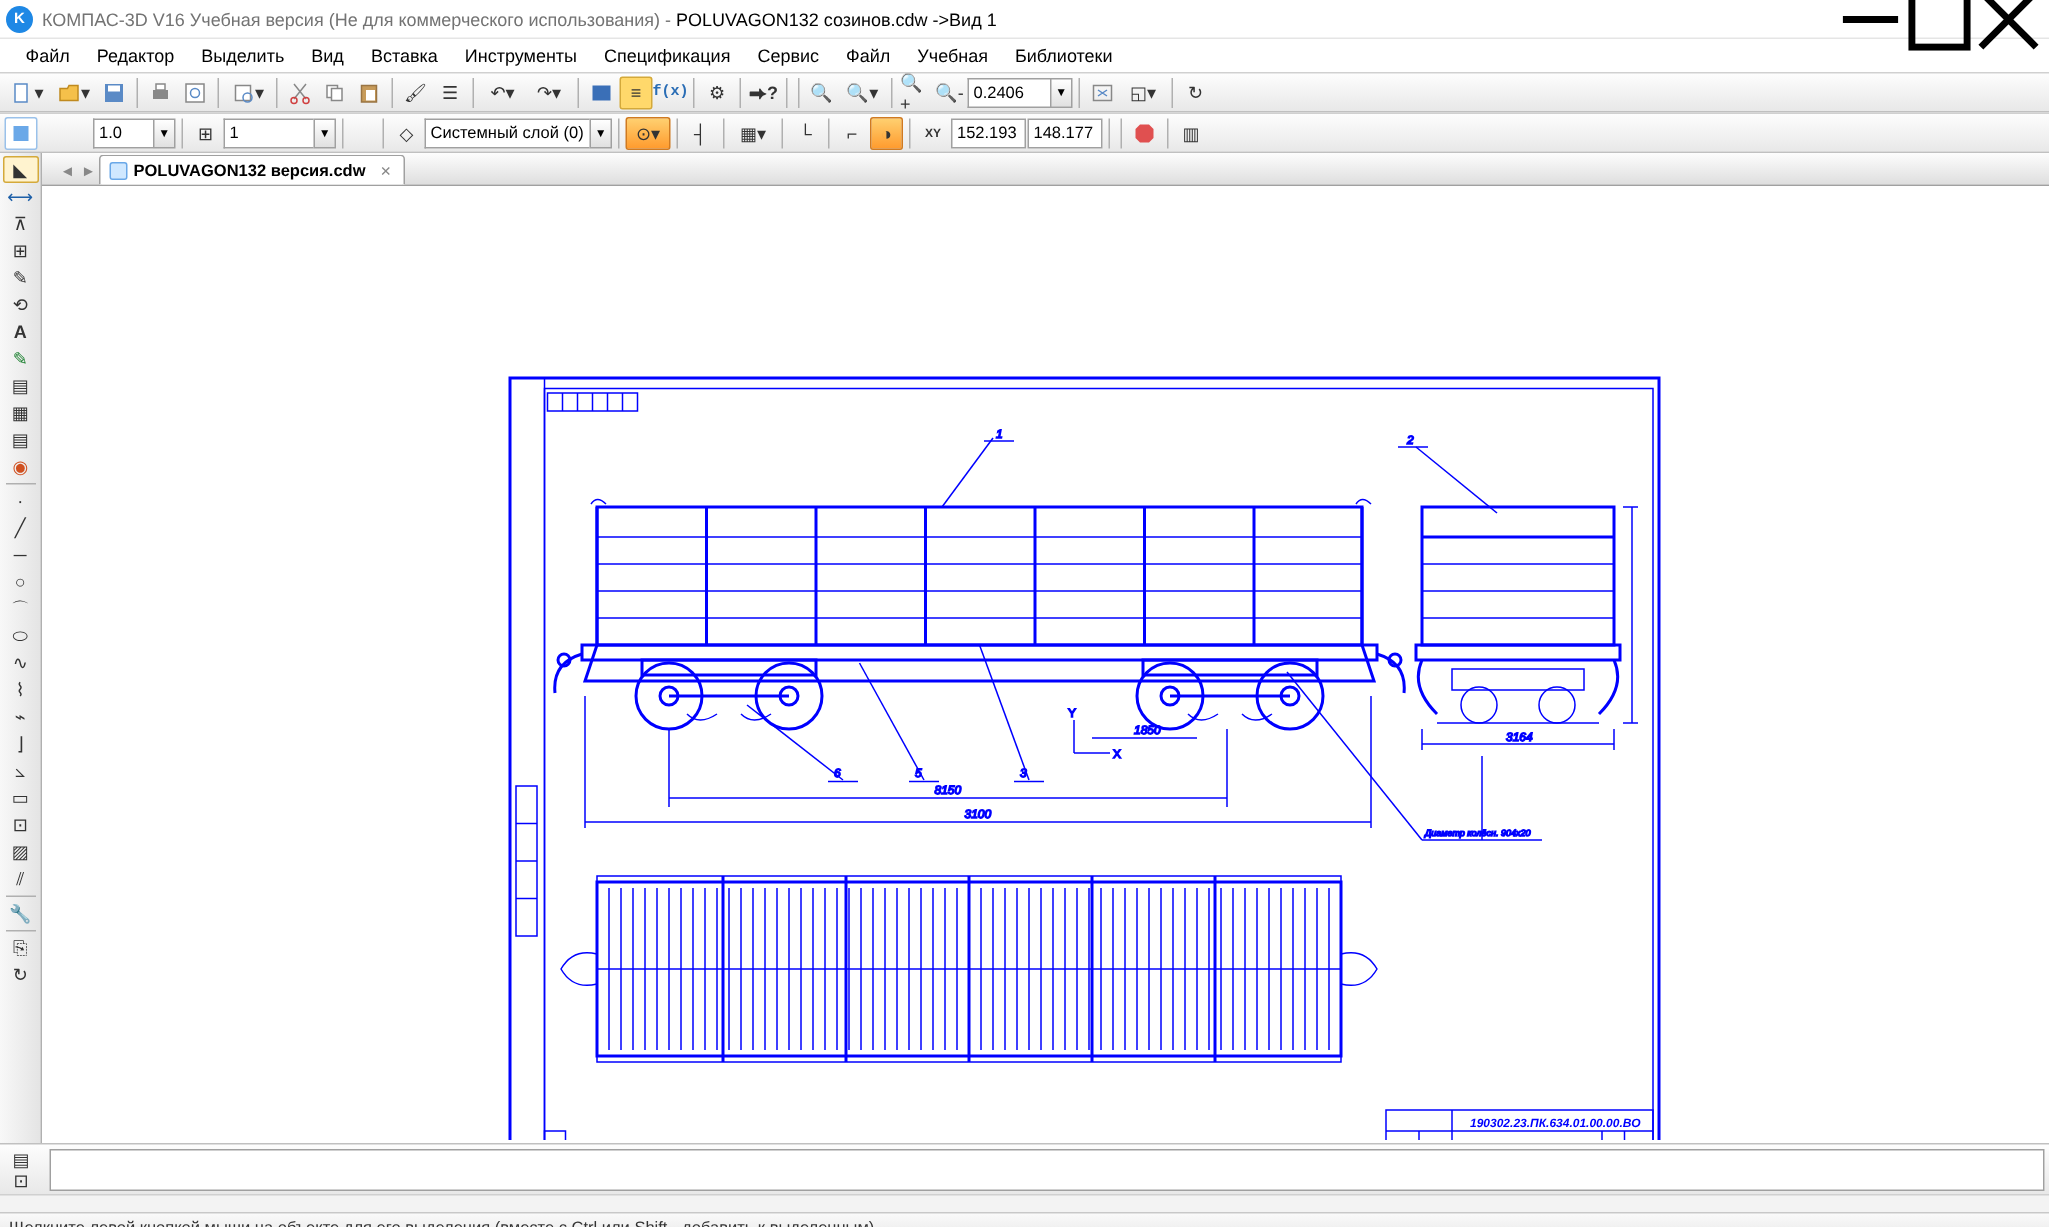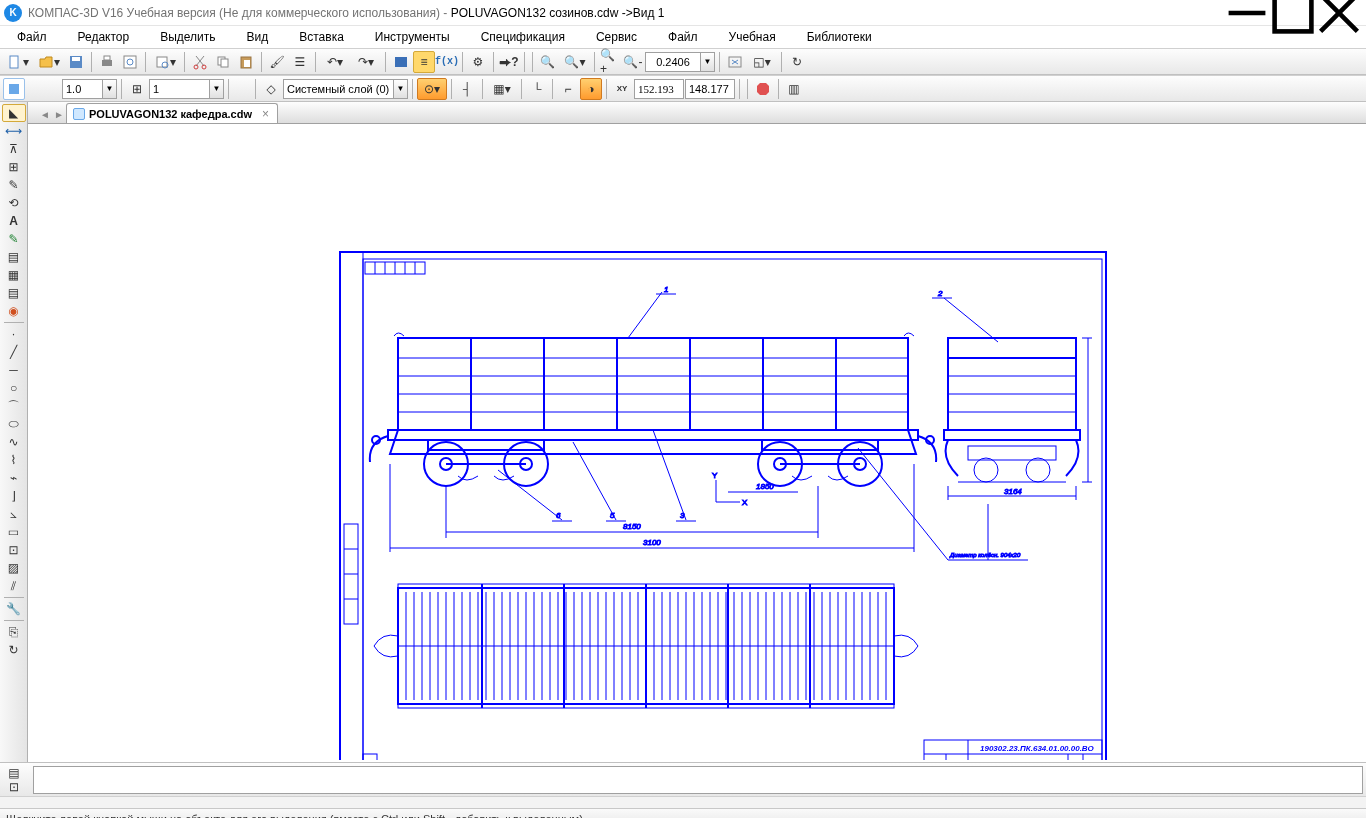--- a/index.html
+++ b/index.html
@@ -4,21 +4,21 @@
 <style>
 html,body{margin:0;padding:0;font-family:"Segoe UI",Tahoma,sans-serif;font-size:12px;background:#fff;overflow:hidden;height:818px;width:1366px;}
 *{box-sizing:border-box;}
 
 .titlebar{height:26px;background:#fff;display:flex;align-items:center;padding:0 4px;border-bottom:1px solid #e5e5e5;}
 .titlebar .logo{width:18px;height:18px;border-radius:50%;background:#1e88e5;margin-right:6px;display:flex;align-items:center;justify-content:center;color:#fff;font-weight:bold;font-size:10px;}
 .titlebar .title{flex:1;color:#000;font-size:12px;}
 .titlebar .title .blue{color:#737373;}
 .titlebar .winbtn{width:46px;height:26px;display:flex;align-items:center;justify-content:center;}
 
-.menubar{height:22px;background:#fff;display:flex;align-items:center;padding:0 8px;gap:13px;}
+.menubar{height:22px;background:#fff;display:flex;align-items:center;padding:0 8px;gap:0;}
 .menubar .item{padding:2px 9px;color:#000;cursor:default;}
 
 .toolrow{height:27px;background:linear-gradient(#fdfdfd,#e8e8e8);border-top:1px solid #d0d0d0;border-bottom:1px solid #c0c0c0;display:flex;align-items:center;padding:0 3px;gap:1px;}
 .tbtn{width:22px;height:22px;display:flex;align-items:center;justify-content:center;border:1px solid transparent;border-radius:2px;color:#333;font-size:12px;}
 .tbtn.drop{width:30px;}
 .tbtn svg{width:16px;height:16px;}
 .tsep{width:1px;height:20px;background:#b0b0b0;margin:0 3px;}
 .tinput{height:20px;border:1px solid #a0a0a0;background:#fff;font-size:11px;padding:0 3px;}
 .tcombo{display:flex;align-items:center;}
 .tcombo .tinput{border-right:none;}
@@ -152,21 +152,21 @@
   <div class="tsep"></div>
   <div class="tbtn" style="font-weight:bold;">⮕?</div>
   <div class="tsep"></div>
   <div class="tsep"></div>
   <div class="tbtn">🔍</div>
   <div class="tbtn drop">🔍▾</div>
   <div class="tsep"></div>
   <div class="tbtn">🔍+</div>
   <div class="tbtn">🔍-</div>
   <div class="tcombo">
-    <input class="tinput" style="width: 55px; text-align: center;" value="0.2406">
+    <input class="tinput" style="width: 55px;" value="0.2406">
     <div class="dd">▼</div>
   </div>
   <div class="tsep"></div>
   <div class="tbtn">
       <svg viewBox="0 0 16 16">
         <rect x="2" y="3" width="12" height="10" fill="none" stroke="#888"></rect>
         <path d="M5 6l6 4M5 10l6-4" stroke="#5a8ac6"></path>
       </svg>
     </div>
   <div class="tbtn drop">◱▾</div>
@@ -207,21 +207,21 @@
   <div class="tsep"></div>
   <div class="tbtn">└</div>
   <div class="tsep"></div>
   <div class="tbtn">⌐</div>
   <div class="tbtn" style="background:linear-gradient(#ffd070,#ff9b2e);border-color:#d07a20;">◑</div>
   <div class="tsep"></div>
   <div class="tbtn" style="font-size:8px;font-weight:bold;color:#333;line-height:8px;">
       <div>X</div>
       <div>Y</div>
     </div>
-  <input class="tinput" style="width: 50px; font-family: Liberation Serif, serif;" value="152.193">
+  <input class="tinput" style="width: 50px;" value="152.193">
   <input class="tinput" style="width: 50px;" value="148.177">
   <div class="tsep"></div>
   <div class="tsep"></div>
   <div class="tbtn">
       <svg viewBox="0 0 16 16">
         <polygon points="5,2 11,2 14,5 14,11 11,14 5,14 2,11 2,5" fill="#e05050"></polygon>
       </svg>
     </div>
   <div class="tsep"></div>
   <div class="tbtn">▥</div>
@@ -264,21 +264,21 @@
     <div class="tbtn">⎘</div>
     <div class="tbtn">↻</div>
   </div>
 
   <div class="mainview">
     <div class="tabbar">
       <div class="nav">◄</div>
       <div class="nav">►</div>
       <div class="tab">
         <span class="dot"></span>
-        <span>POLUVAGON132 кафедра.cdw</span>
+        <span>POLUVAGON132 версия.cdw</span>
         <span class="x">×</span>
       </div>
     </div>
     <div class="canvas">
       <svg width="1338" height="636" viewBox="0 0 1338 636">
 
         <rect x="312" y="128" width="766" height="556" fill="#fff" stroke="#0000ff" stroke-width="2"></rect>
         <rect x="335" y="135" width="739" height="545" fill="none" stroke="#0000ff" stroke-width="1"></rect>
 
         <rect x="312" y="128" width="23" height="556" fill="none" stroke="#0000ff" stroke-width="1"></rect>

